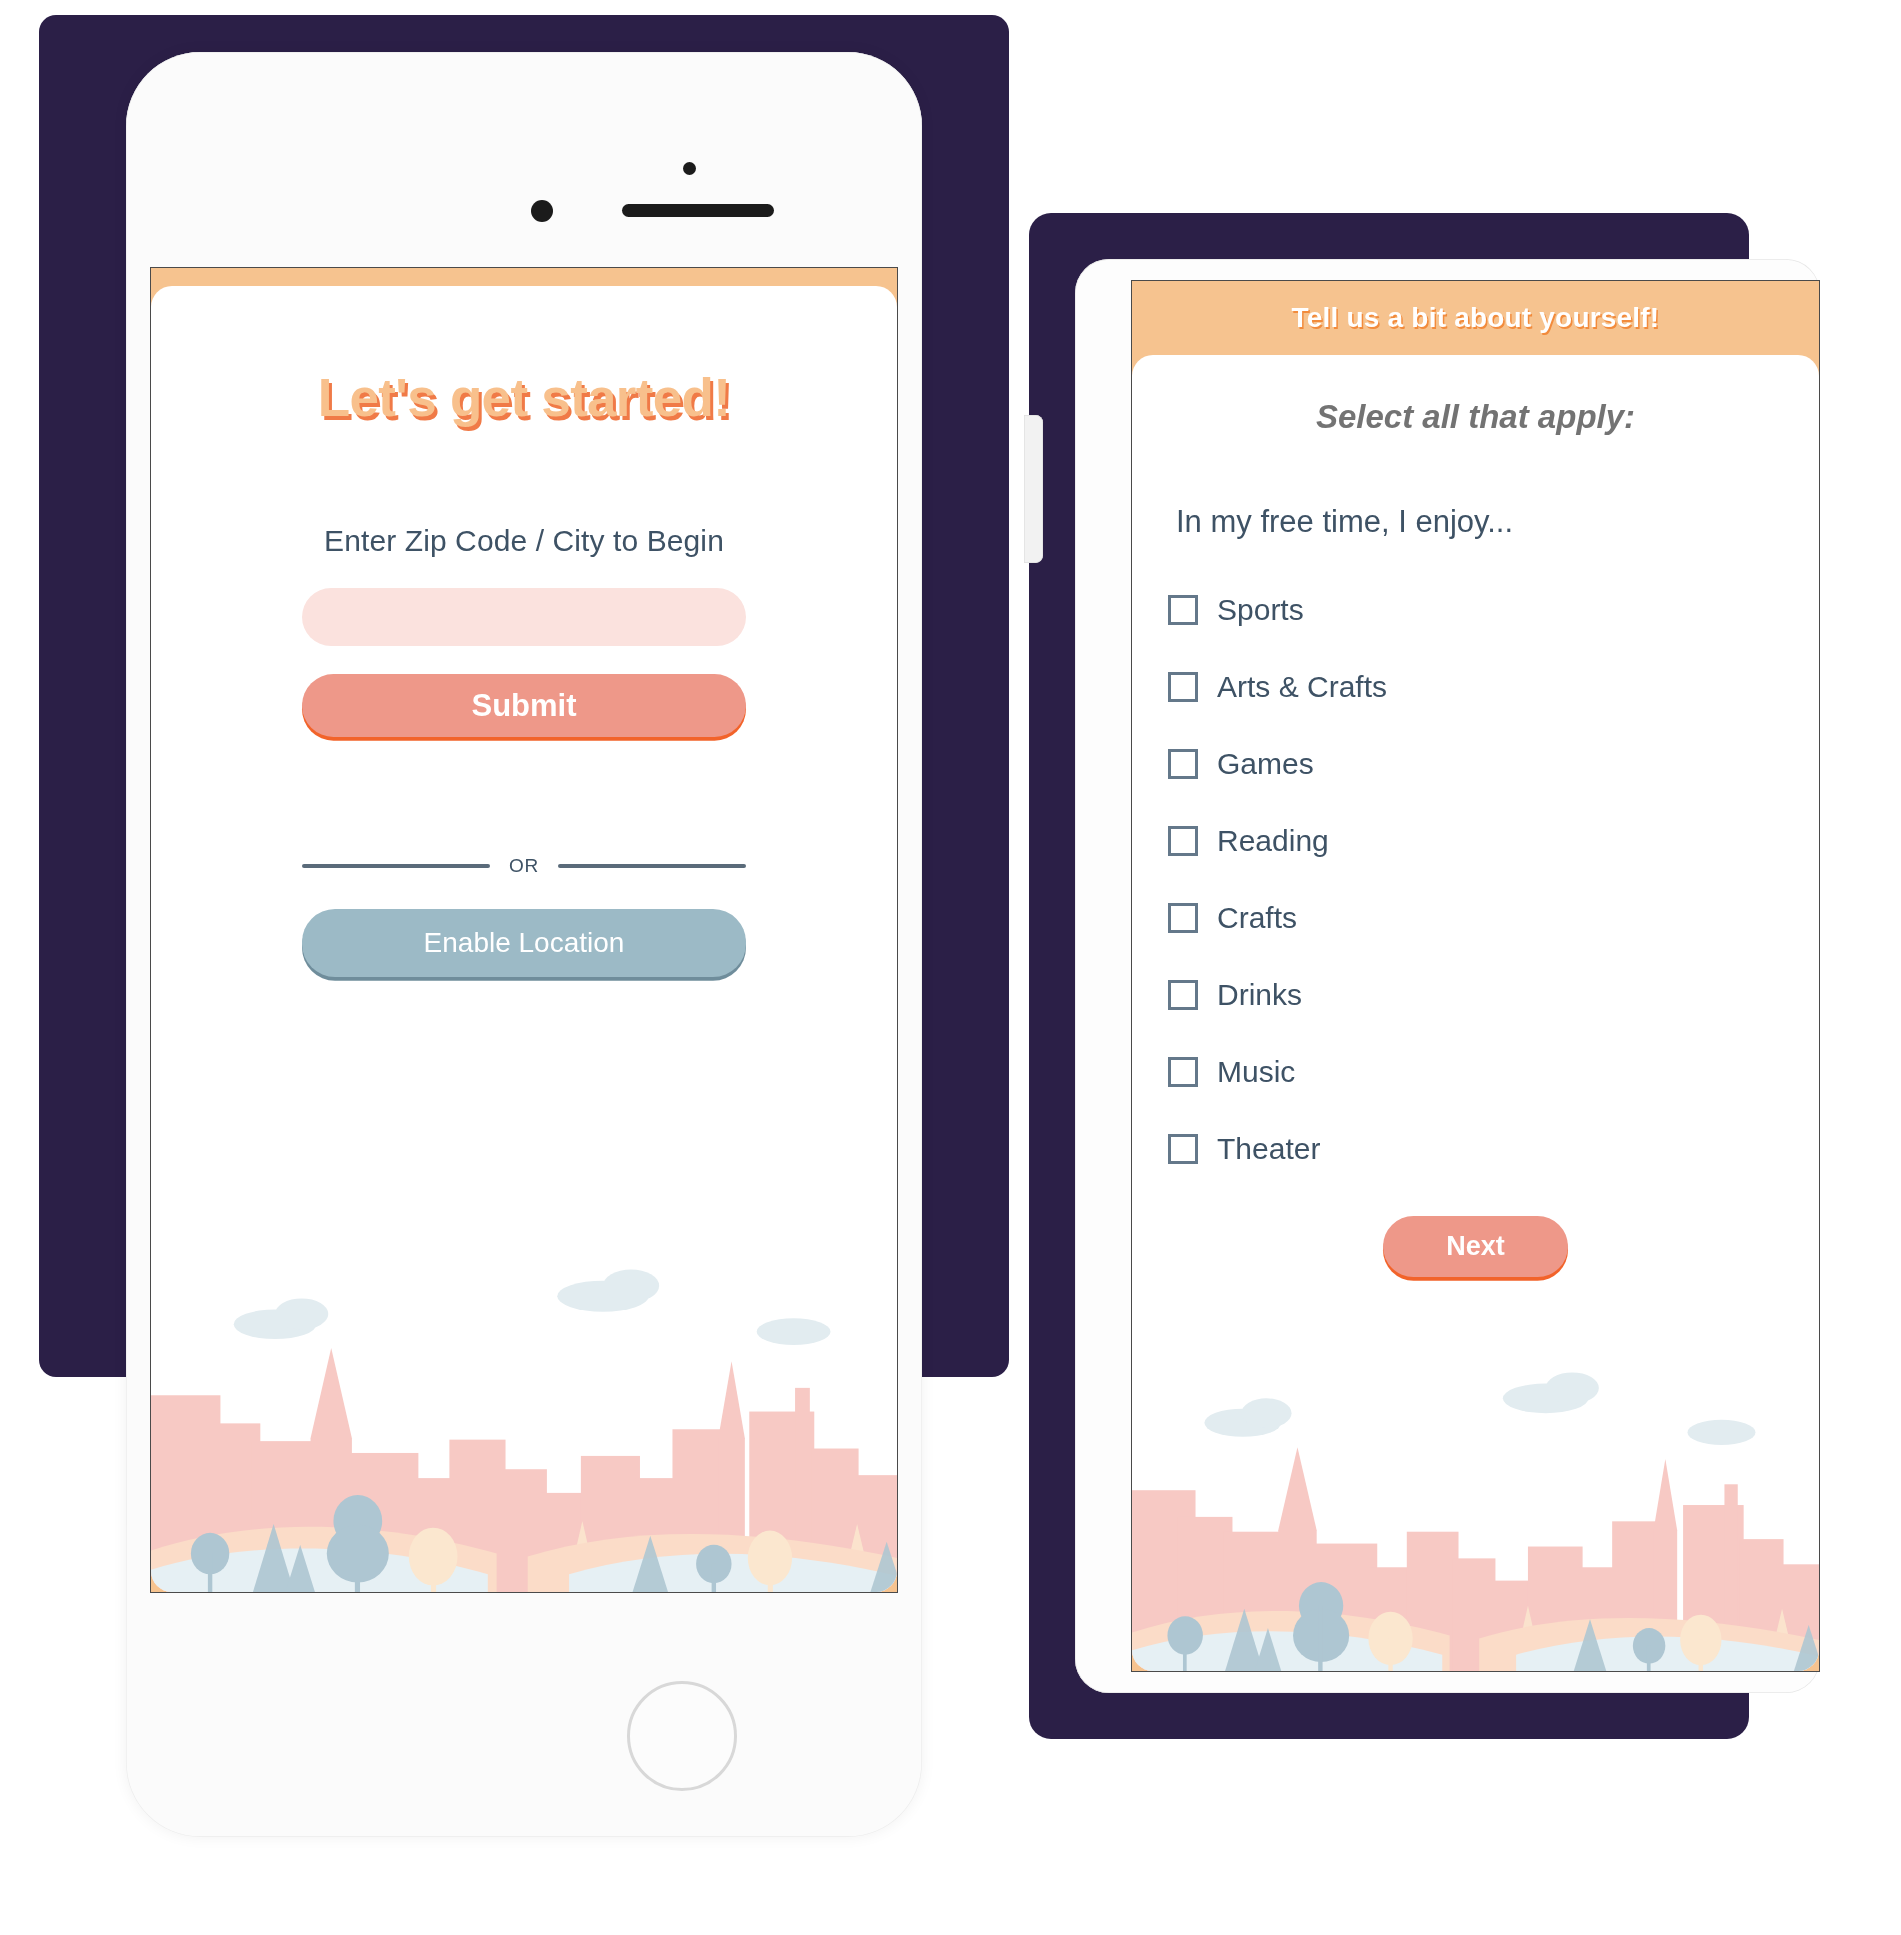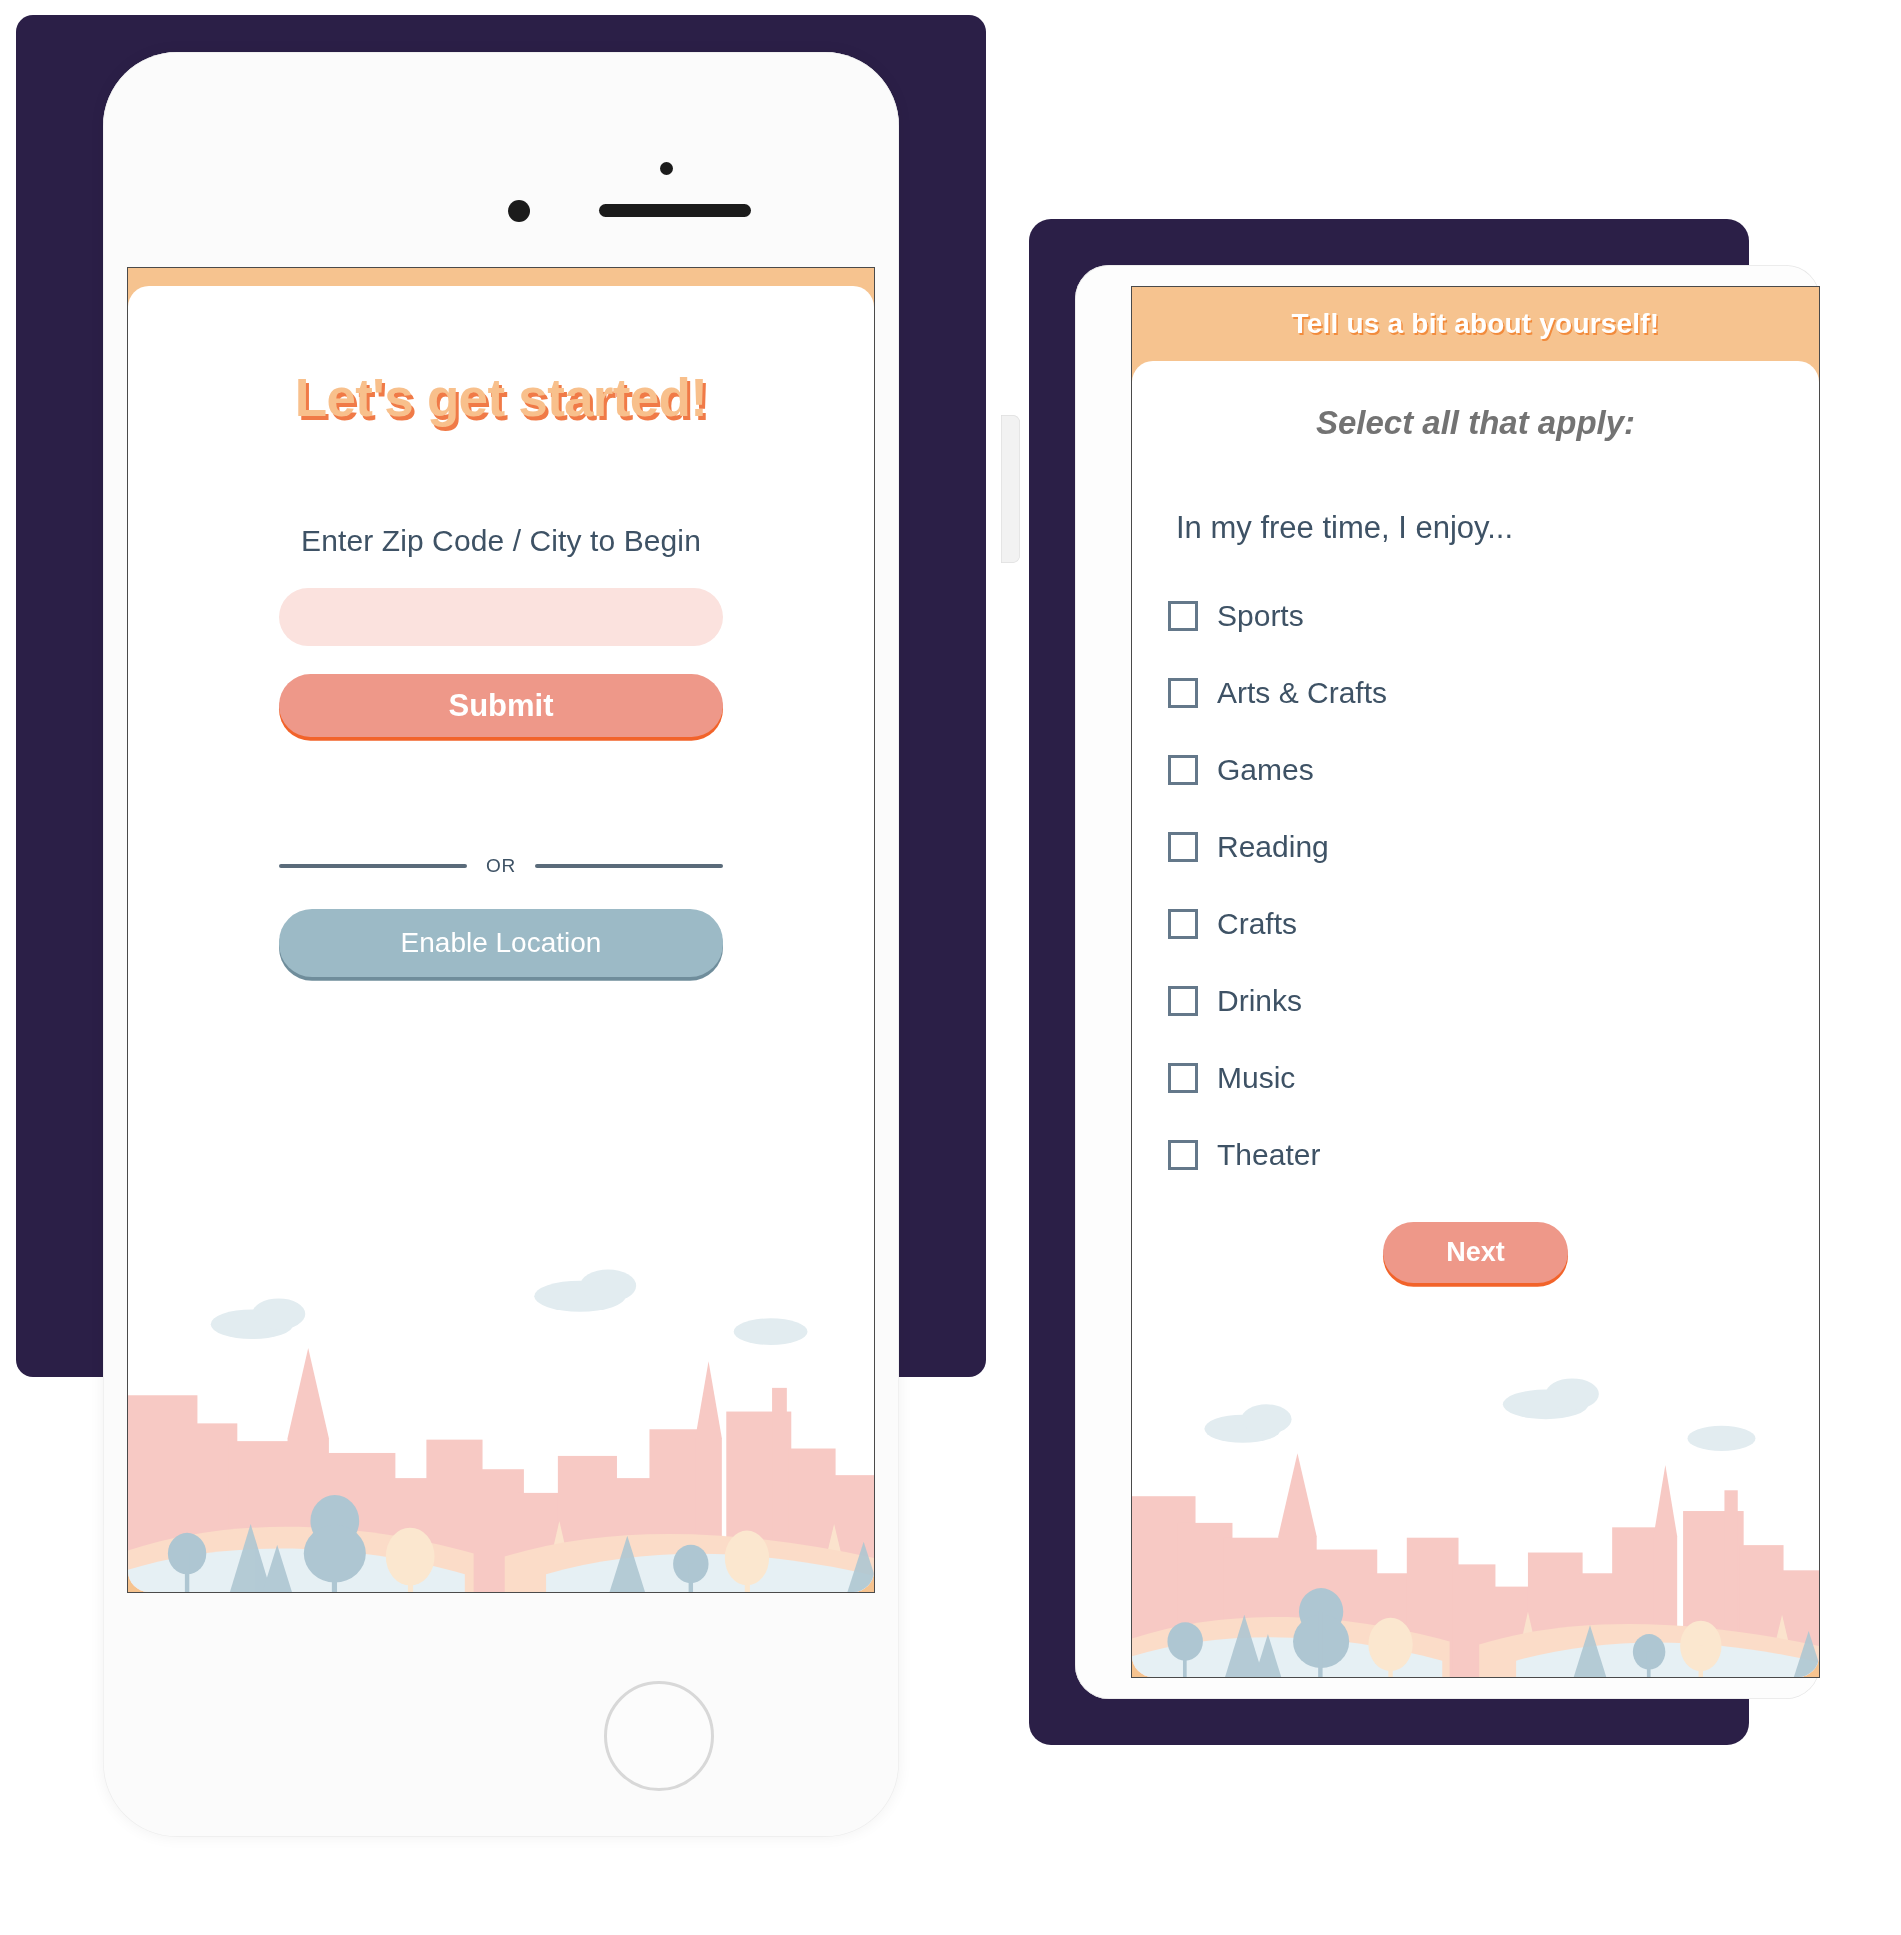--- a/index.html
+++ b/index.html
@@ -17,21 +17,21 @@
 
   
   .phone {
     position: absolute;
     background: #2B1F47;
   }
 
   
   #phone-right {
     left: 1029px;
-    top: 219px;
+    top: 213px;
     width: 720px;
     height: 1526px;
     border-radius: 22px;
   }
   #phone-right .bezel {
     position: absolute;
     left: 46px; top: 46px;
     width: 745px; height: 1434px;
     background: #FDFDFD;
     border-radius: 34px;
@@ -41,21 +41,21 @@
     position: absolute;
     left: 56px; top: 21px;
     width: 689px; height: 1392px;
     background: #ffffff;
     overflow: hidden;
     border: 1.5px solid #4a4a4a;
   }
 
   
   #phone-left {
-    left: 16px;
+    left: 39px;
     top: 15px;
     width: 970px;
     height: 1362px;
     border-radius: 17px;
   }
   #phone-left .bezel {
     position: absolute;
     left: 87px; top: 37px;
     width: 796px; height: 1785px;
     background: #FBFBFB;

